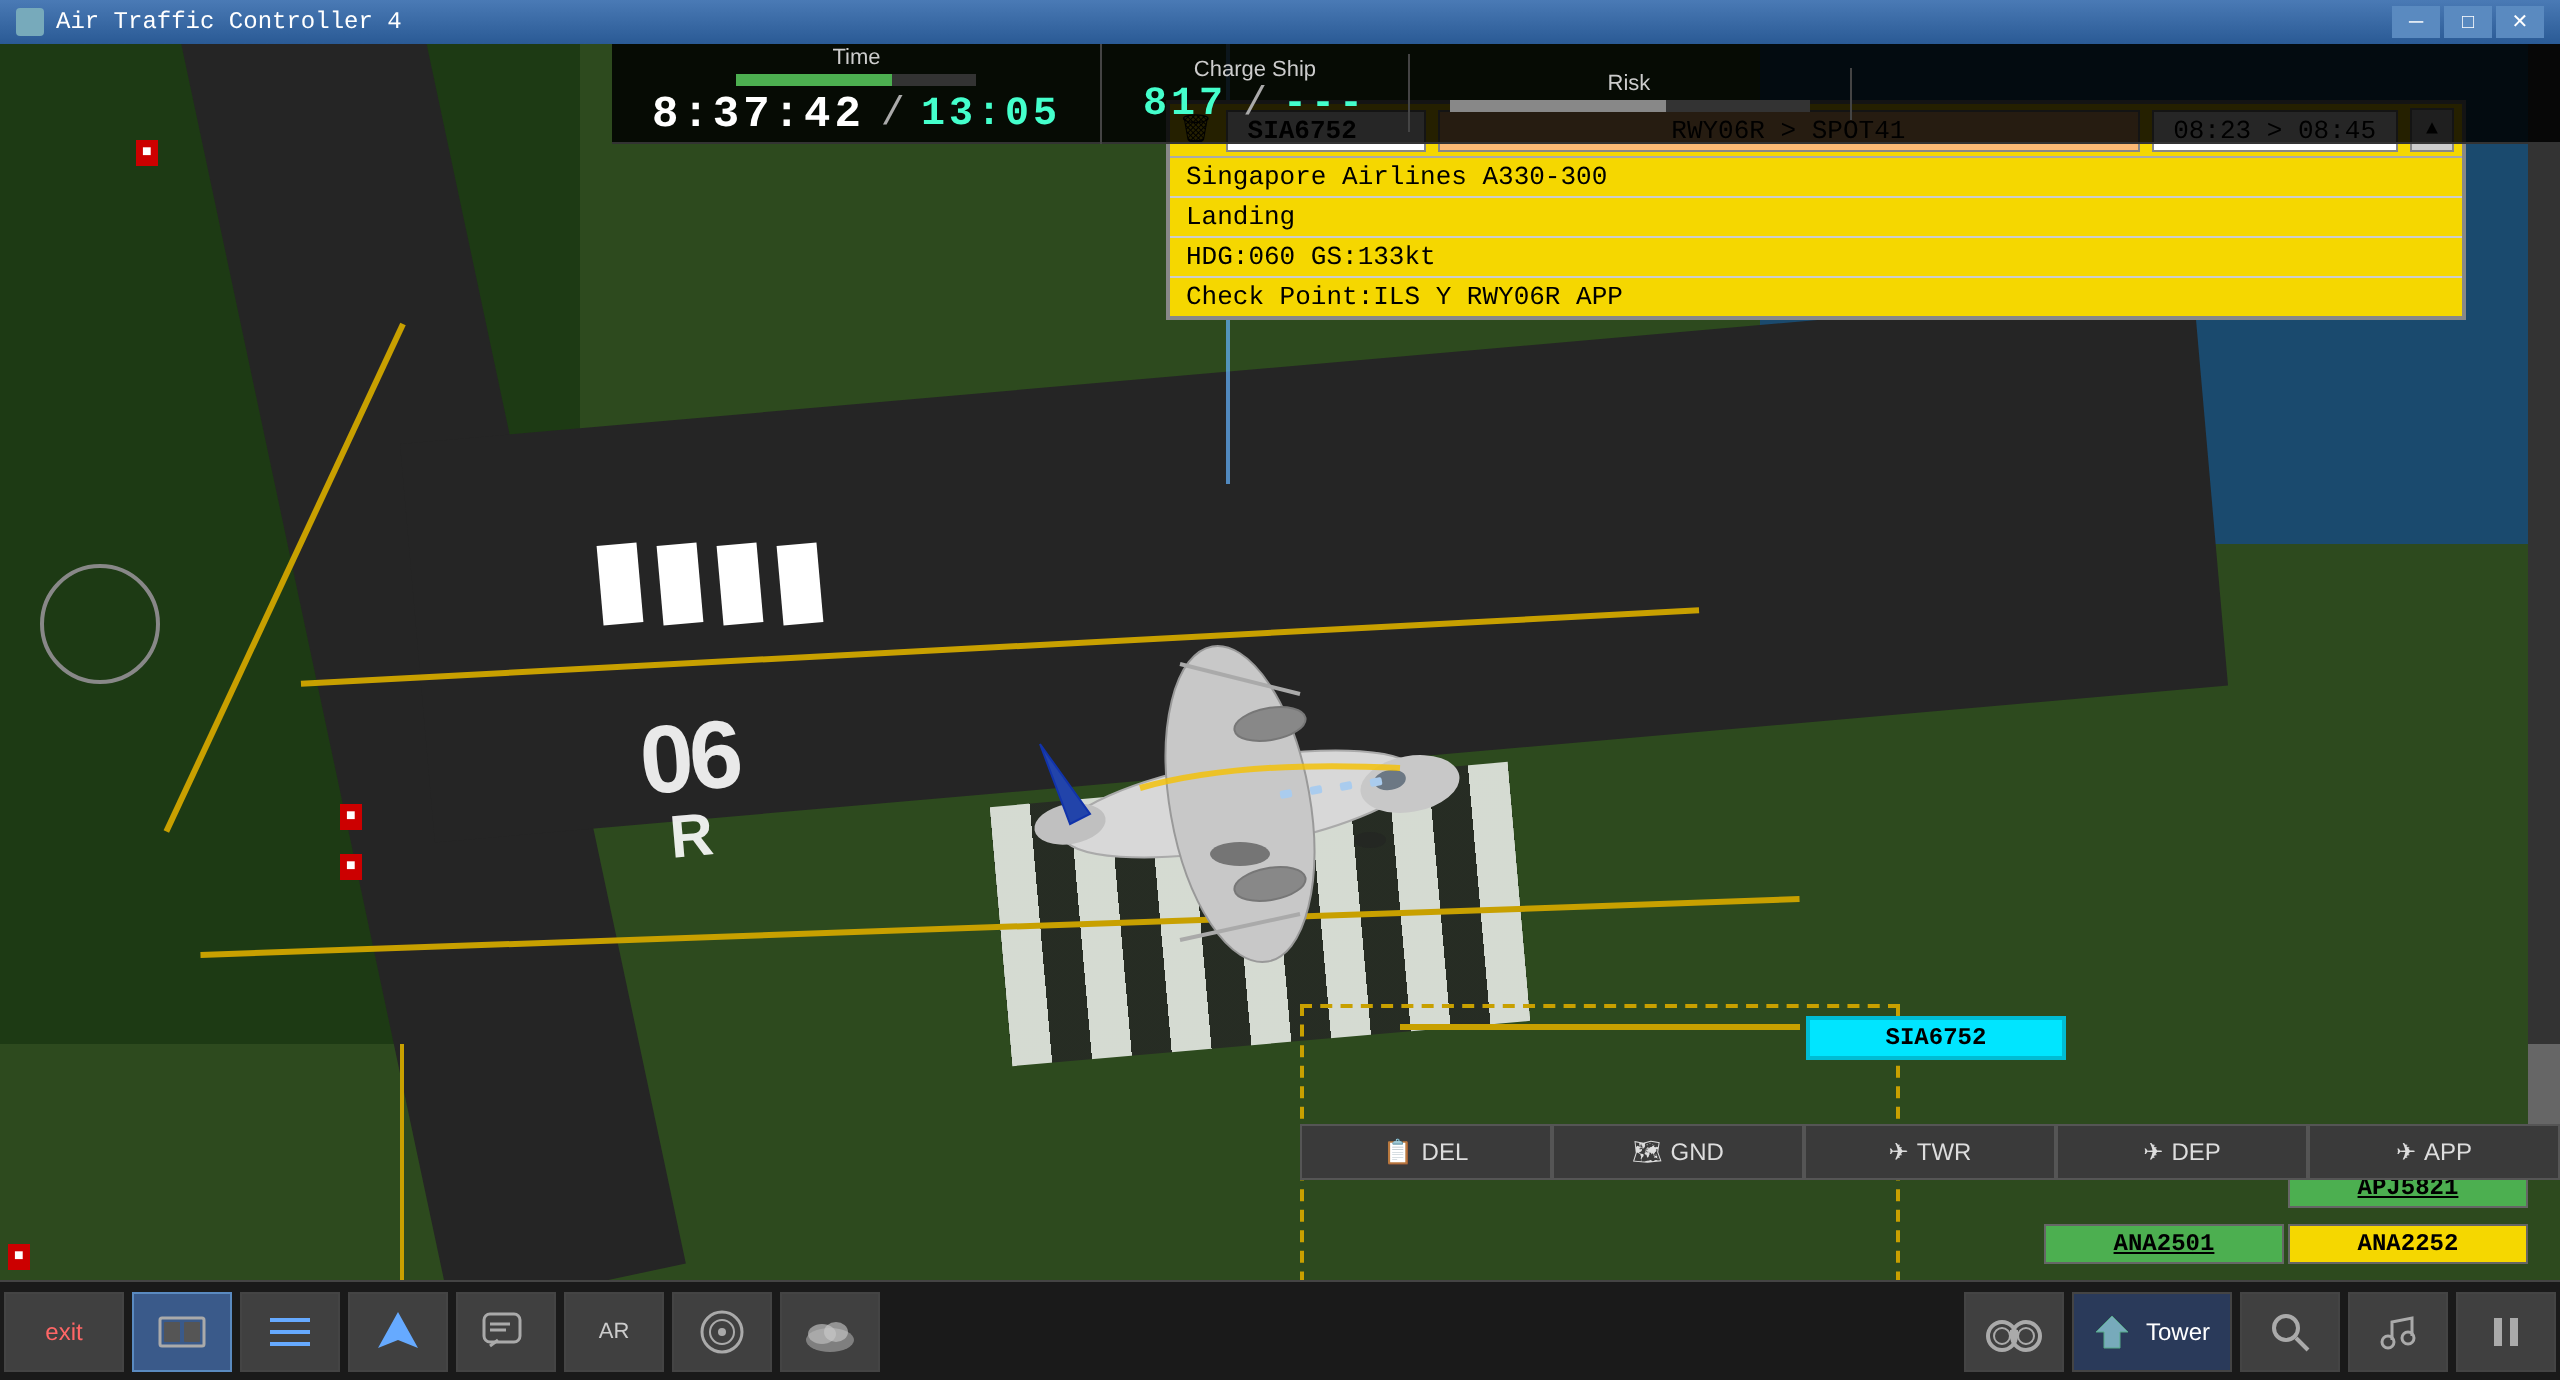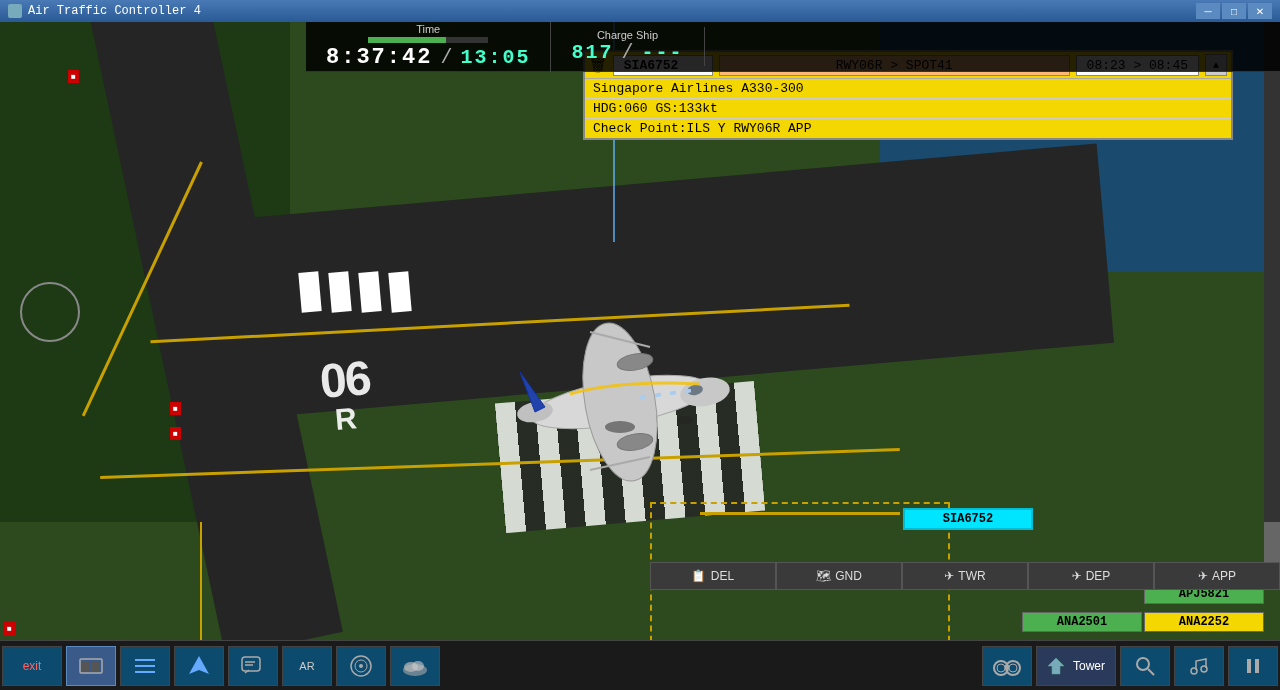--- a/index.html
+++ b/index.html
@@ -202,21 +202,21 @@
       z-index: 75;
     }
     .flight-tag {
       padding: 2px 10px;
       font-size: 12px;
       font-weight: bold;
       min-width: 120px;
       text-align: center;
       border: 1px solid #666;
     }
-    .flight-green { background: #4caf50; color: #000; }
+    .flight-green { background: #4caf50; color: #000; text-decoration: underline; }
     .flight-yellow { background: #f5d700; color: #000; }
 
     
     #sia-selected {
       position: absolute;
       bottom: 110px; left: 903px;
       z-index: 76;
     }
     .sia-tag {
       background: #00e5ff;
@@ -235,21 +235,21 @@
       height: 50px;
       background: #1a1a1a;
       border-top: 1px solid #444;
       display: flex;
       align-items: center;
       z-index: 100;
     }
     .tb-btn {
       height: 40px;
       min-width: 50px;
-      background: #0c4a6e;
+      background: #404040;
       border: 1px solid #444;
       color: #ccc;
       cursor: pointer;
       display: flex;
       align-items: center;
       justify-content: center;
       font-size: 11px;
       padding: 0 8px;
       margin: 0 2px;
     }
@@ -342,20 +342,26 @@
     </div>
   </div>
   <div class="hud-section">
     <span class="hud-label">Charge Ship</span>
     <div style="display:flex;align-items:center;gap:4px">
       <span class="hud-value hud-charge" style="font-size:20px">817</span>
       <span class="hud-separator">/</span>
       <span class="hud-value" style="color:#4fc;font-size:20px">---</span>
     </div>
   </div>
+  <div class="hud-section">
+    <span class="hud-label">Risk</span>
+    <div class="hud-bar" style="width:180px;background:#333">
+      <div style="width:60%;height:100%;background:#888"></div>
+    </div>
+  </div>
 </div>
 
 <div id="game-area">
 
   <div id="airport-bg">
 
     <div class="water" style="top:0;right:0;width:400px;height:250px;border-radius:0 0 0 80px;"></div>
 
     <div style="position:absolute;top:0;left:0;width:290px;height:100%;background:#1d3a14;"></div>
     <div style="position:absolute;top:500px;left:0;right:0;bottom:0;background:#2d4a1e;"></div>
@@ -430,20 +436,21 @@
 
   <div id="info-panel">
     <div id="info-header">
       <span style="cursor:pointer;font-size:14px;">🗑</span>
       <span class="info-flight-id">SIA6752</span>
       <span class="info-route">RWY06R &gt; SPOT41</span>
       <span class="info-time">08:23 &gt; 08:45</span>
       <div class="info-up-btn">▲</div>
     </div>
     <div class="info-row">Singapore Airlines A330-300</div>
+    <div class="info-row">Landing</div>
     <div class="info-row">HDG:060 GS:133kt</div>
     <div class="info-row">Check Point:ILS Y RWY06R APP</div>
   </div>
 
   <div id="flight-lists">
 
     <div style="position:absolute;top:0;right:16px;display:flex;flex-direction:column;gap:2px;">
       <div class="flight-tag flight-green">ANA2751</div>
       <div class="flight-tag flight-green">APJ5821</div>
     </div>

